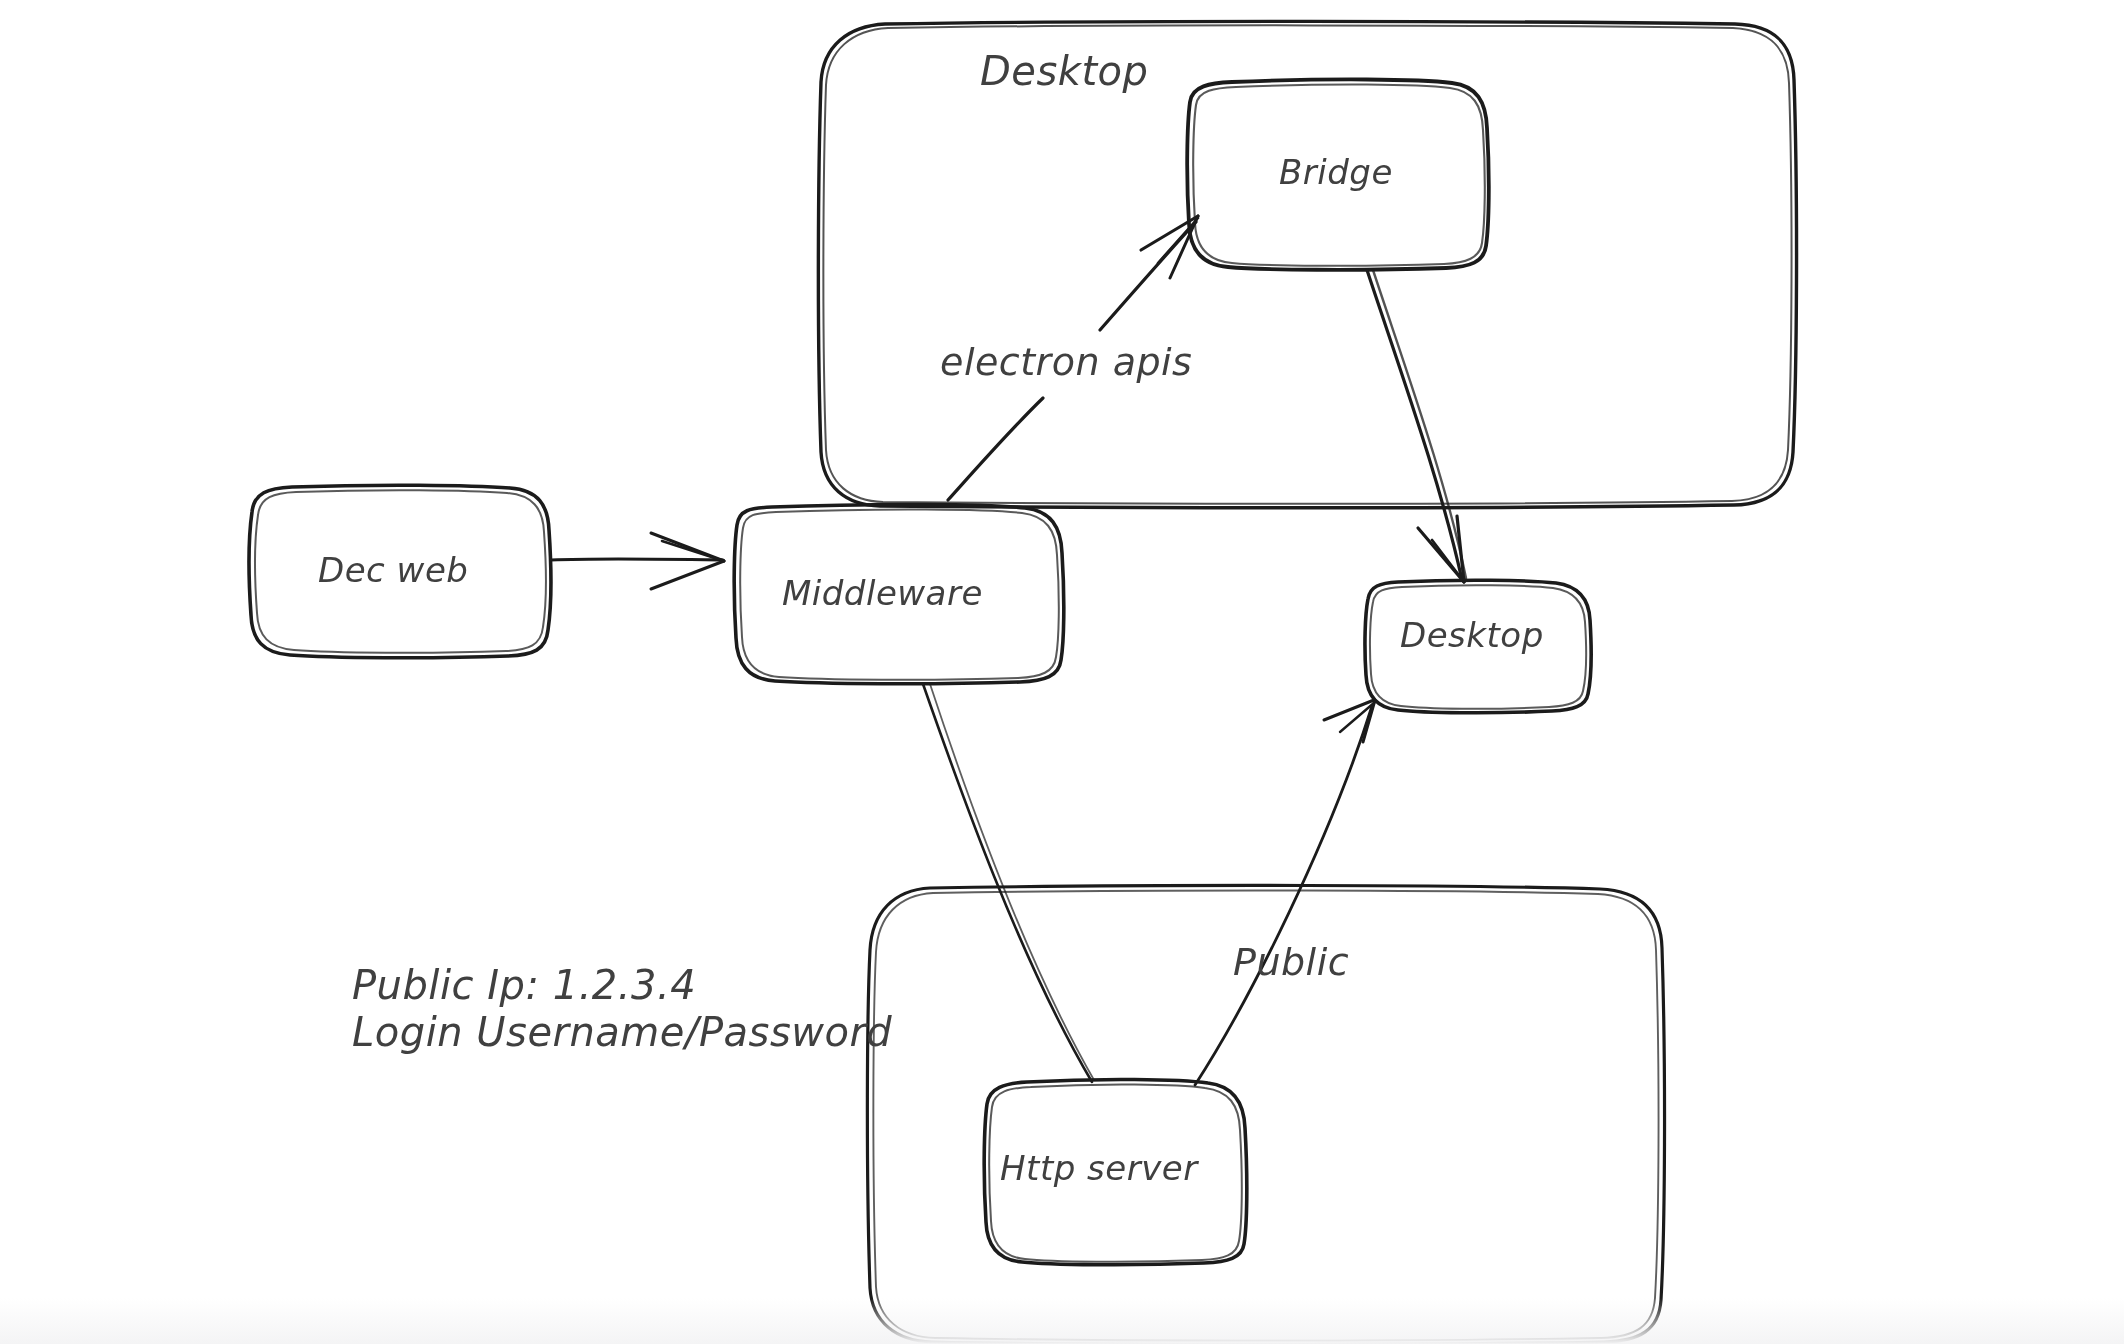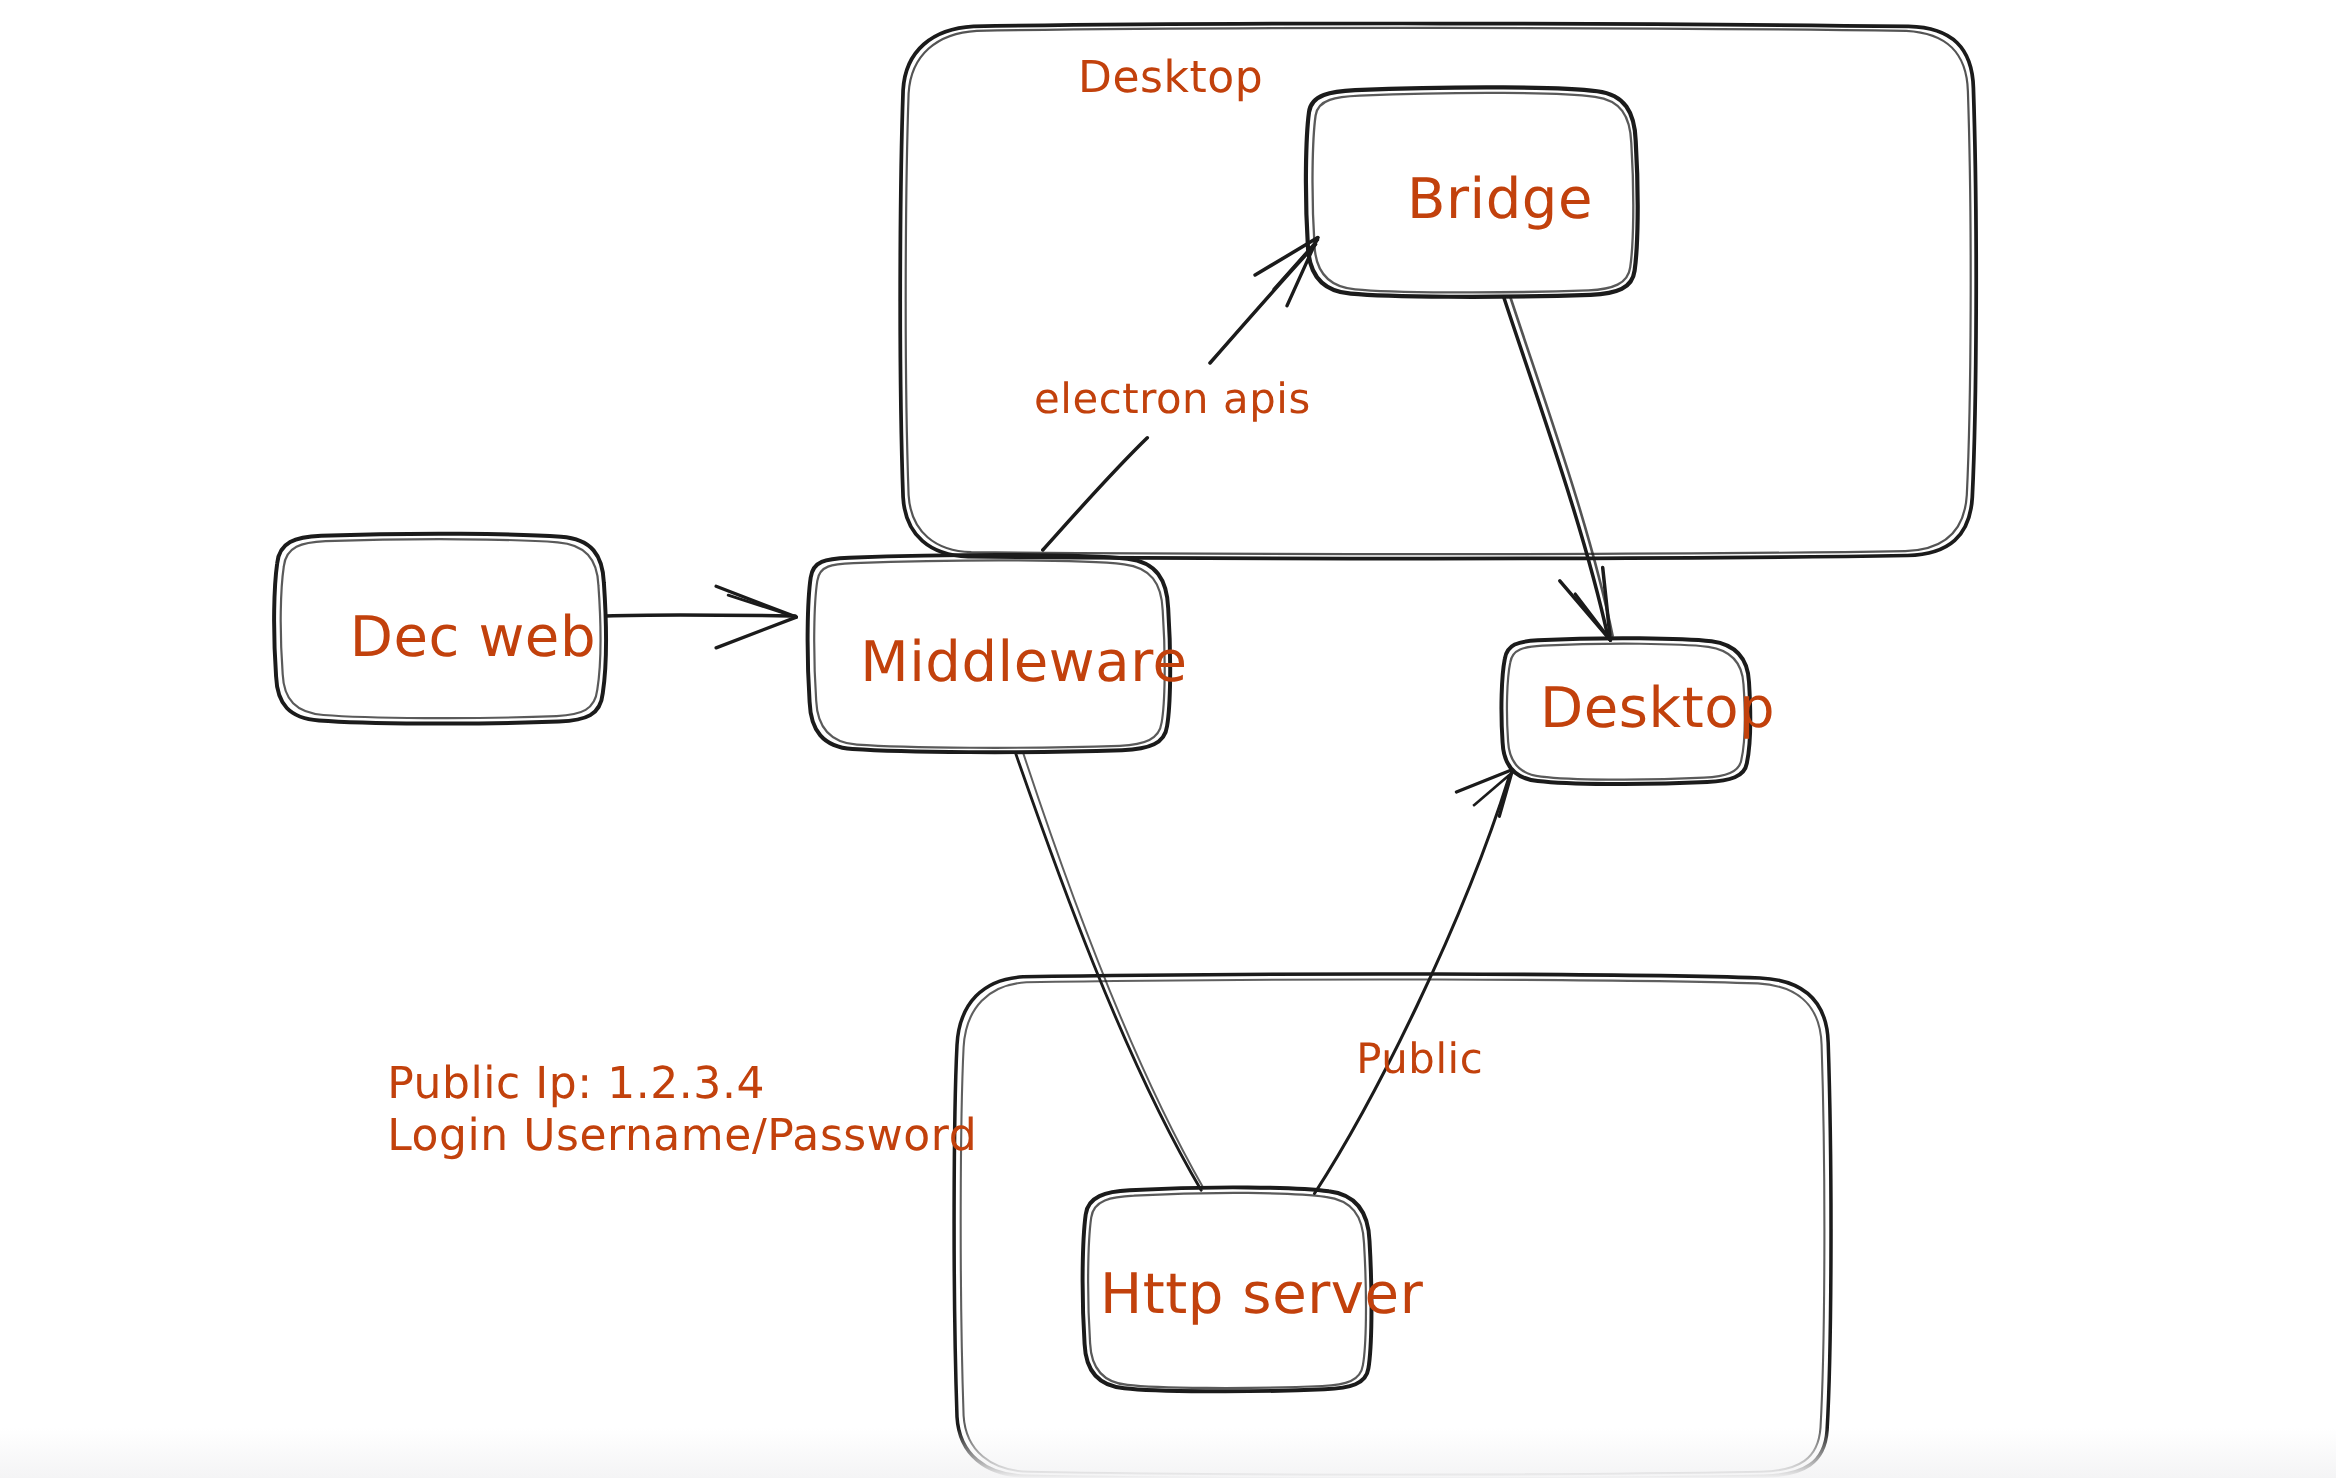--- a/index.html
+++ b/index.html
@@ -20,27 +20,28 @@
     left: 0;
     top: 0;
     width: 2124px;
     height: 1344px;
   }
   .node-label,
   .edge-label,
   .note-line,
   .group-label {
     position: absolute;
-    color: #c2410c;
+    color: #404040;
     font-family: "DejaVu Sans", sans-serif;
     white-space: nowrap;
+    font-style: italic;
     -webkit-font-smoothing: antialiased;
   }
   .node-label {
-    font-size: 51px;
+    font-size: 34px;
     letter-spacing: 0.5px;
   }
   .group-label {
     font-size: 40px;
     letter-spacing: 0.5px;
   }
   .edge-label {
     font-size: 38px;
     letter-spacing: 0.5px;
   }

